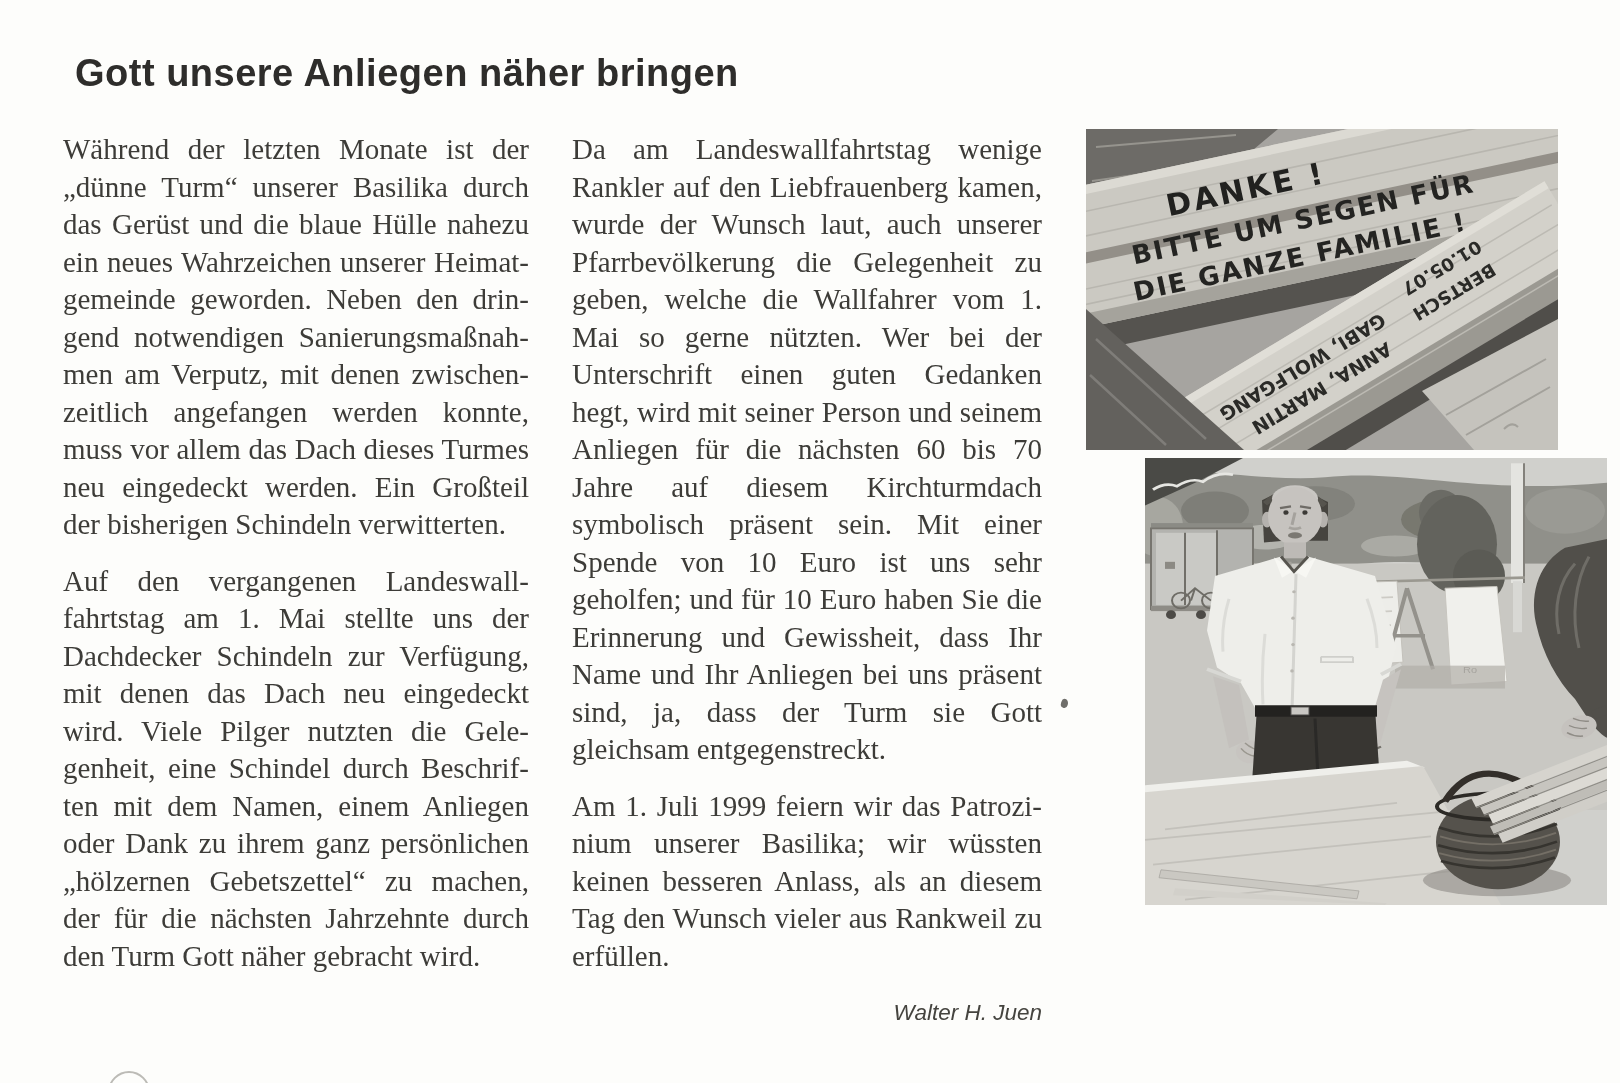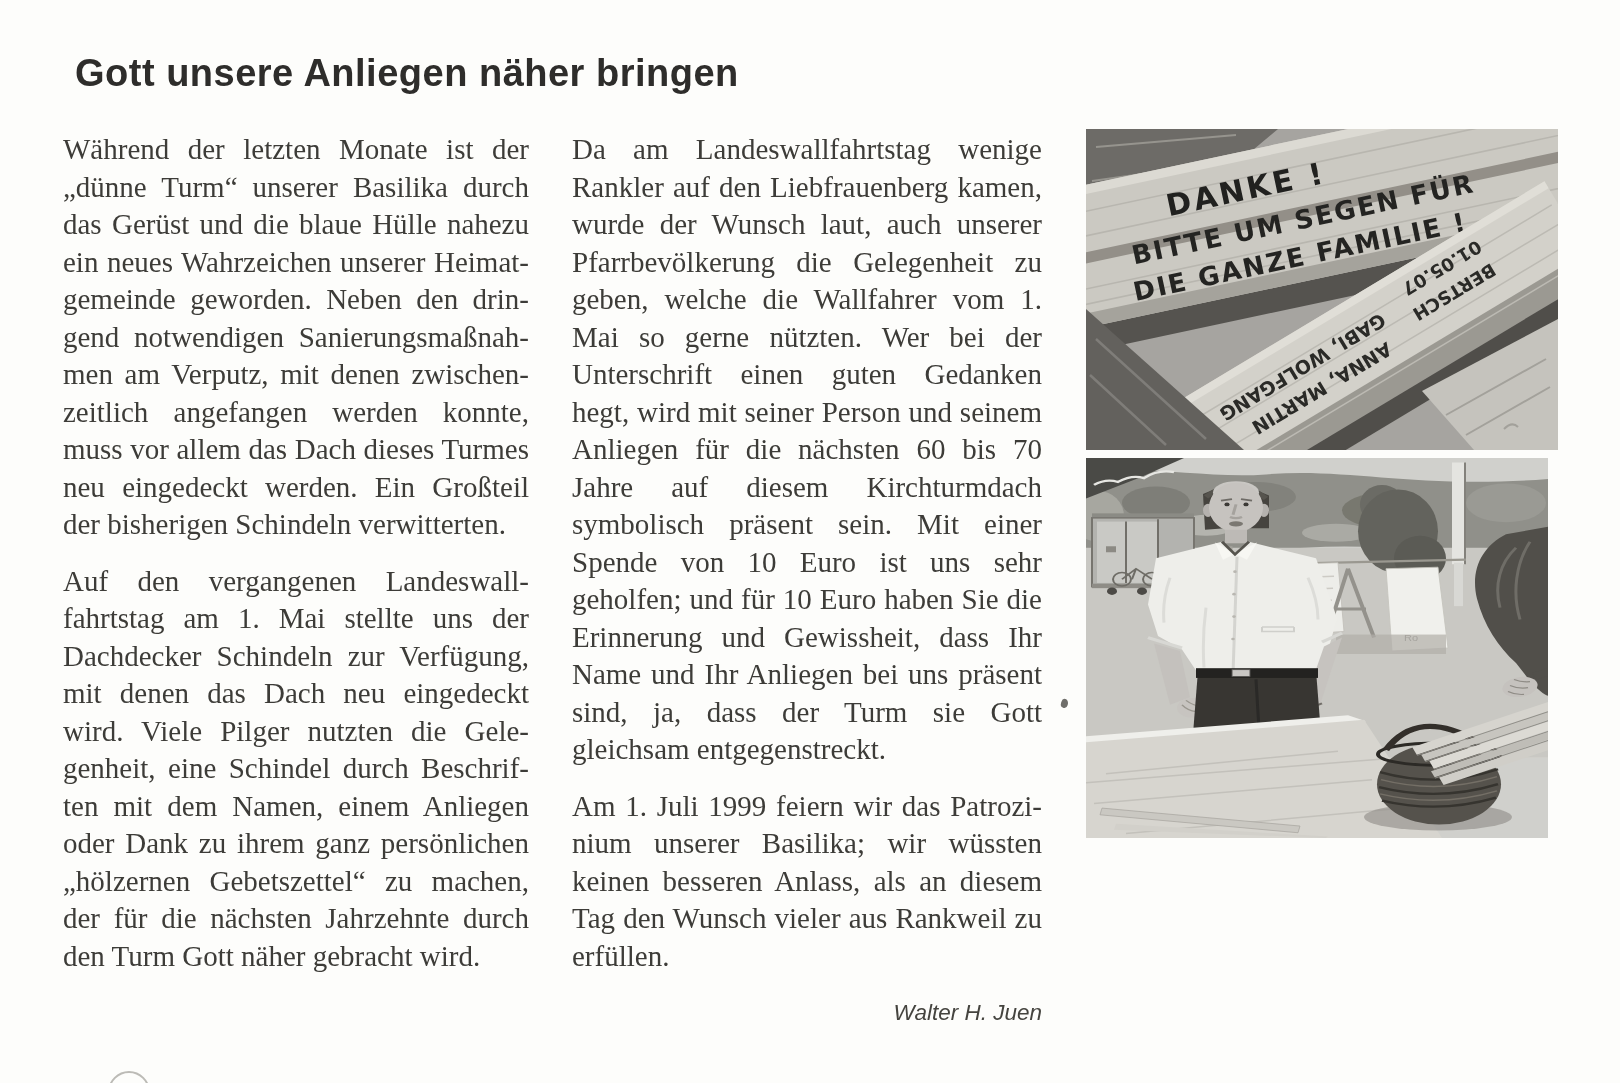--- a/index.html
+++ b/index.html
@@ -19,21 +19,21 @@
   }
   .col p{margin:12px 0 19px 0;}
   .col1{left:63px;width:466px;}
   .col2{left:572px;width:470px;}
   .signature{
     font-family:"Liberation Sans", sans-serif;font-style:italic;
     font-size:22.5px;color:#45443f;text-align:right;
   }
   figure.photo{position:absolute;margin:0;padding:0;}
   .photo-top{left:1086px;top:129px;width:472px;height:321px;}
-  .photo-bottom{left:1086px;top:458px;width:462px;height:380px;}
+  .photo-bottom{left:1145px;top:458px;width:462px;height:447px;}
   figure.photo svg{display:block;width:100%;height:100%;}
   .ink-speck{
     position:absolute;left:1061px;top:699px;width:7px;height:9px;
     background:#6f6e6a;border-radius:45% 60% 50% 55%;transform:rotate(18deg);
   }
   .page-number-arc{
     position:absolute;left:108px;top:1071px;width:38px;height:38px;
     border:2px solid #bcbbb6;border-radius:50%;background:transparent;
   }
   .marker{font-family:"DejaVu Sans", sans-serif;font-weight:bold;}

